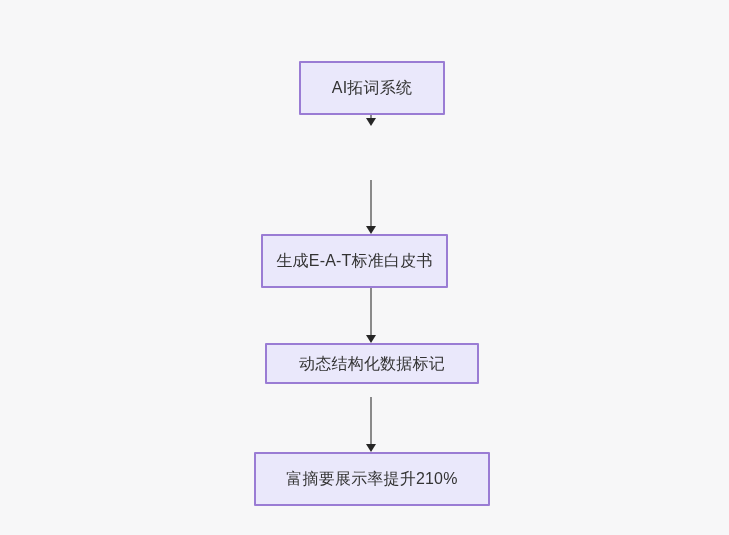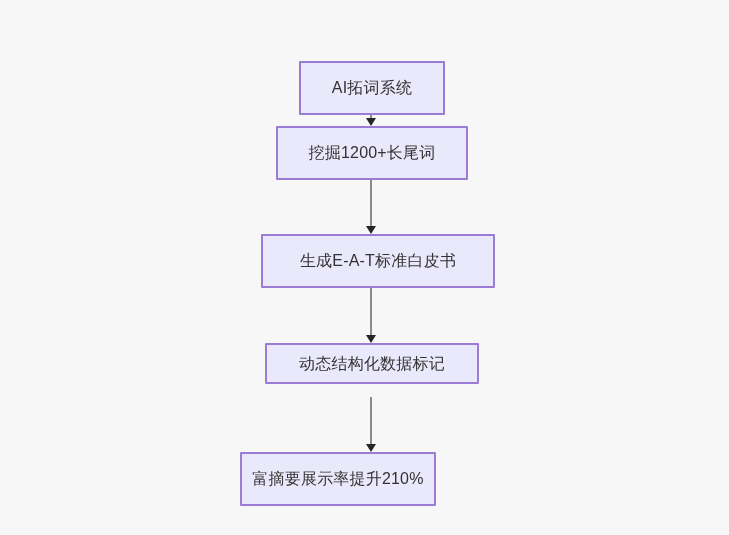--- a/index.html
+++ b/index.html
@@ -61,29 +61,26 @@
   <div class="connector" style="left:370px; top:288px; height:47px;"></div>
   <div class="arrowhead" style="left:366px; top:335px;"></div>
 
   <div class="connector" style="left:370px; top:397px; height:47px;"></div>
   <div class="arrowhead" style="left:366px; top:444px;"></div>
 
   <div class="node" style="left:299px; top:16px; width:146px; height:54px;margin-top:45px;">
     <span>AI拓词系统</span>
   </div>
 
-  <div class="node" style="left:276px; top:126px; width:192px; height:54px;">
-    <span>挖掘1200+长尾词</span>
-  </div>
 
-  <div class="node" style="left:261px; top:234px; width:234px; height:54px;">
+  <div class="node" style="left:261px; top:234px; width:187px; height:54px;">
     <span>生成E-A-T标准白皮书</span>
   </div>
 
   <div class="node" style="left:265px; top:343px; width:214px; height:41px;">
     <span>动态结构化数据标记</span>
   </div>
 
-  <div class="node" style="left:240px; top:452px; width:196px; height:54px;">
+  <div class="node" style="left:254px; top:452px; width:236px; height:54px;">
     <span>富摘要展示率提升210%</span>
   </div>
 
 </div>
 
 </body></html>

